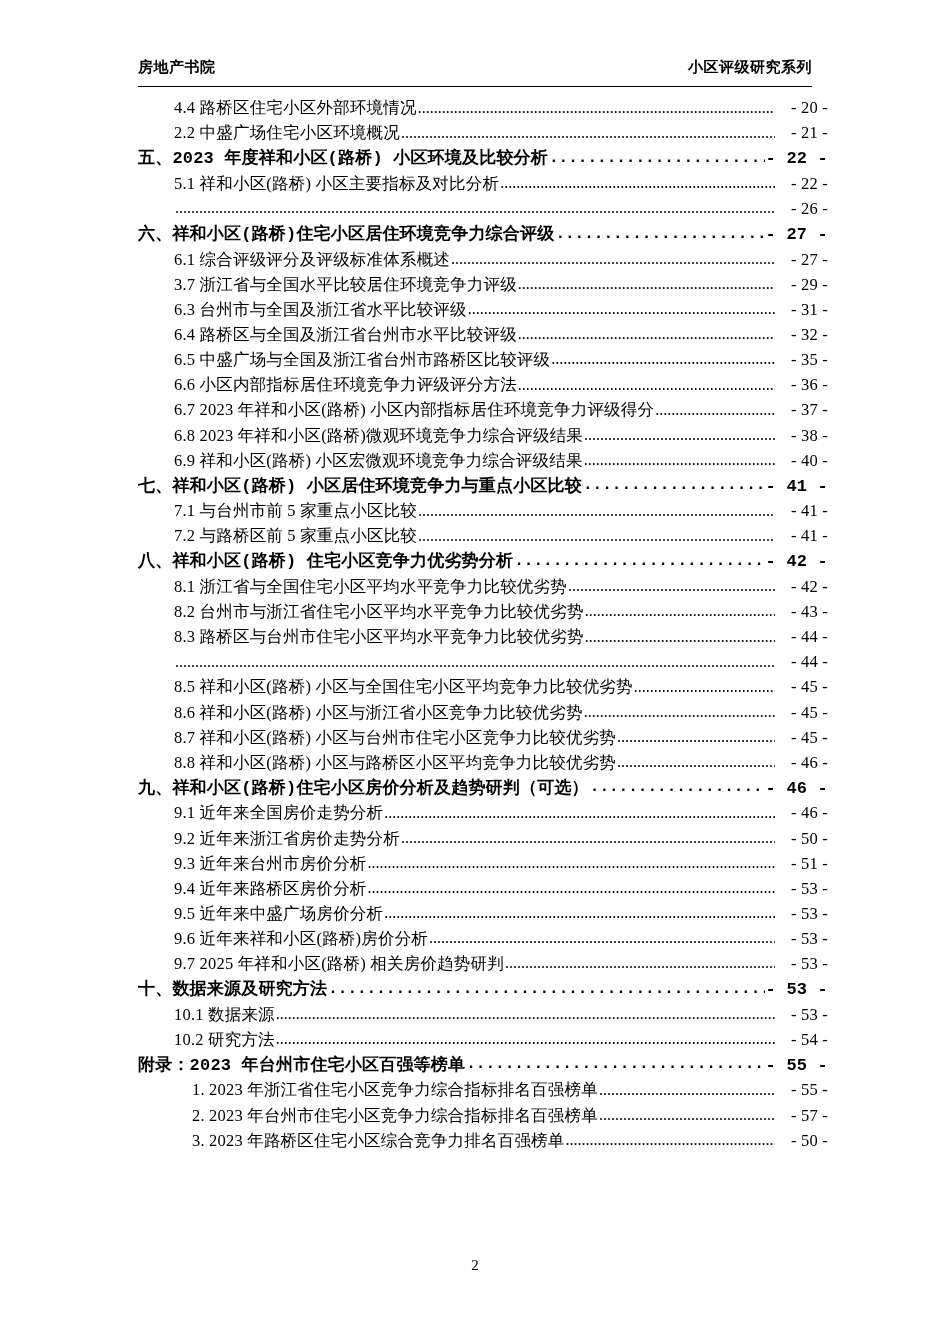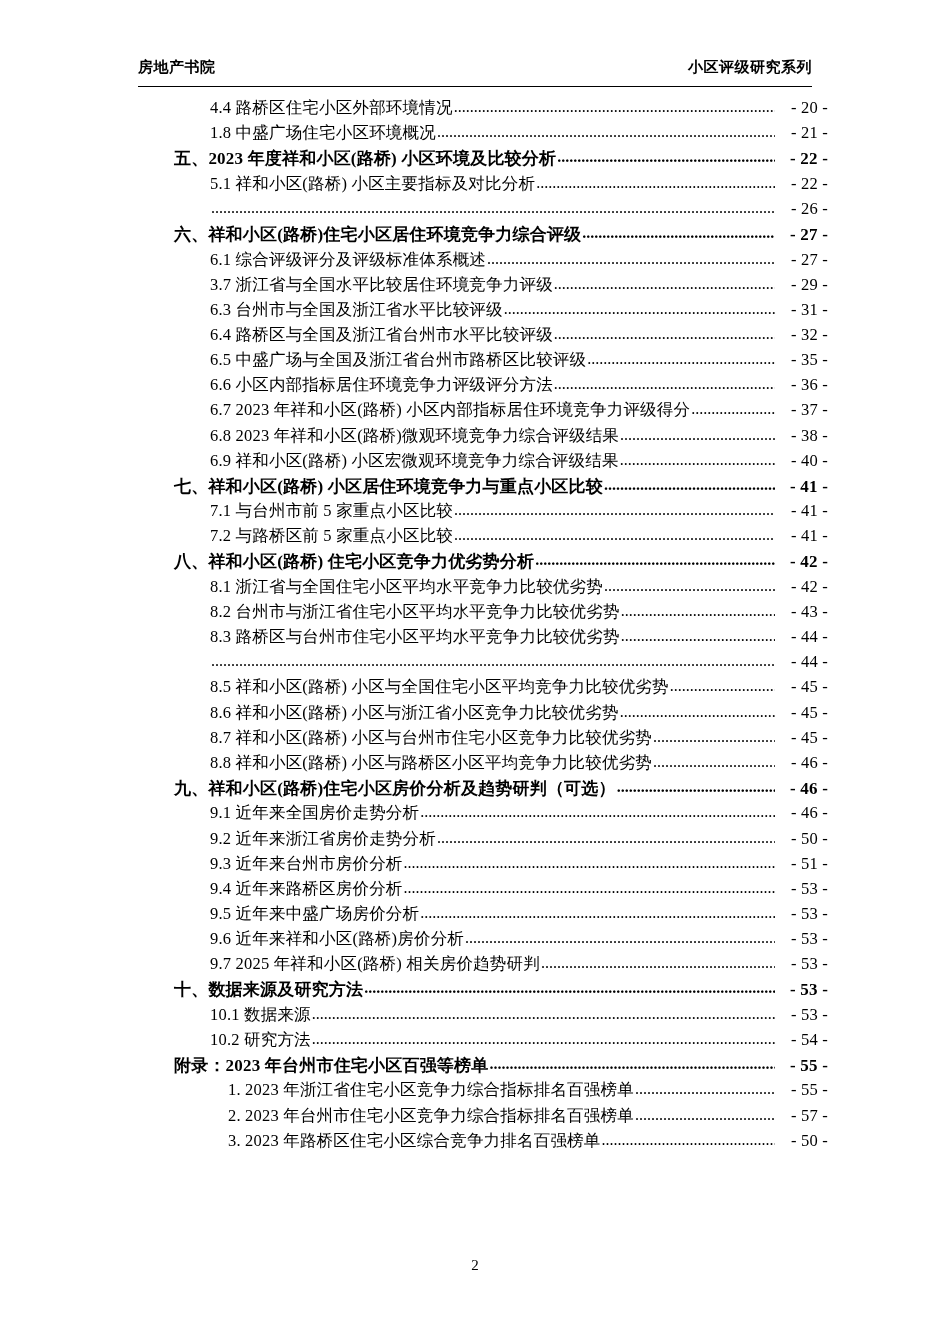--- a/index.html
+++ b/index.html
@@ -40,26 +40,25 @@
     border-bottom: 1px solid #000;
   }
   .toc {
     position: absolute;
     top: 96px;
     left: 138px;
     right: 122px;
   }
   .toc-row {
     display: flex;
-    align-items: flex-start;
+    align-items: center;
     font-size: 16.5px;
     line-height: 1.0;
     padding: 4.3px 0;
     white-space: nowrap;
-    margin-left: 36px;
   }
   .toc-row .indent {
     display: inline-block;
     flex: 0 0 auto;
   }
   .toc-row .label {
     flex: 0 0 auto;
     letter-spacing: 0.2px;
   }
   .toc-row .dots {
@@ -74,20 +73,21 @@
   }
   .toc-row .page-no {
     flex: 0 0 auto;
     text-align: right;
     min-width: 52px;
     letter-spacing: 0.2px;
   }
   .lvl-1 {
     font-weight: bold;
     font-size: 17px;
+    font-family: Liberation Mono, monospace;
   }
   .lvl-1 .indent { width: 0px; }
   .lvl-2 .indent { width: 36px; }
   .lvl-3 .indent { width: 54px; }
   .footer-page {
     position: absolute;
     bottom: 70px;
     left: 0;
     right: 0;
     text-align: center;
@@ -107,21 +107,21 @@
 
   <div class="toc" id="toc-container">
       <div class="toc-row lvl-2">
         <span class="indent"></span>
         <span class="label">4.4 路桥区住宅小区外部环境情况</span>
         <span class="dots">........................................................................................................................................................................................................</span>
         <span class="page-no">- 20 -</span>
       </div>
       <div class="toc-row lvl-2">
         <span class="indent"></span>
-        <span class="label">1.8 中盛广场住宅小区环境概况</span>
+        <span class="label">2.2 中盛广场住宅小区环境概况</span>
         <span class="dots">........................................................................................................................................................................................................</span>
         <span class="page-no">- 21 -</span>
       </div>
       <div class="toc-row lvl-1">
         <span class="indent"></span>
         <span class="label">五、2023 年度祥和小区(路桥) 小区环境及比较分析</span>
         <span class="dots">........................................................................................................................................................................................................</span>
         <span class="page-no">- 22 -</span>
       </div>
       <div class="toc-row lvl-2">

